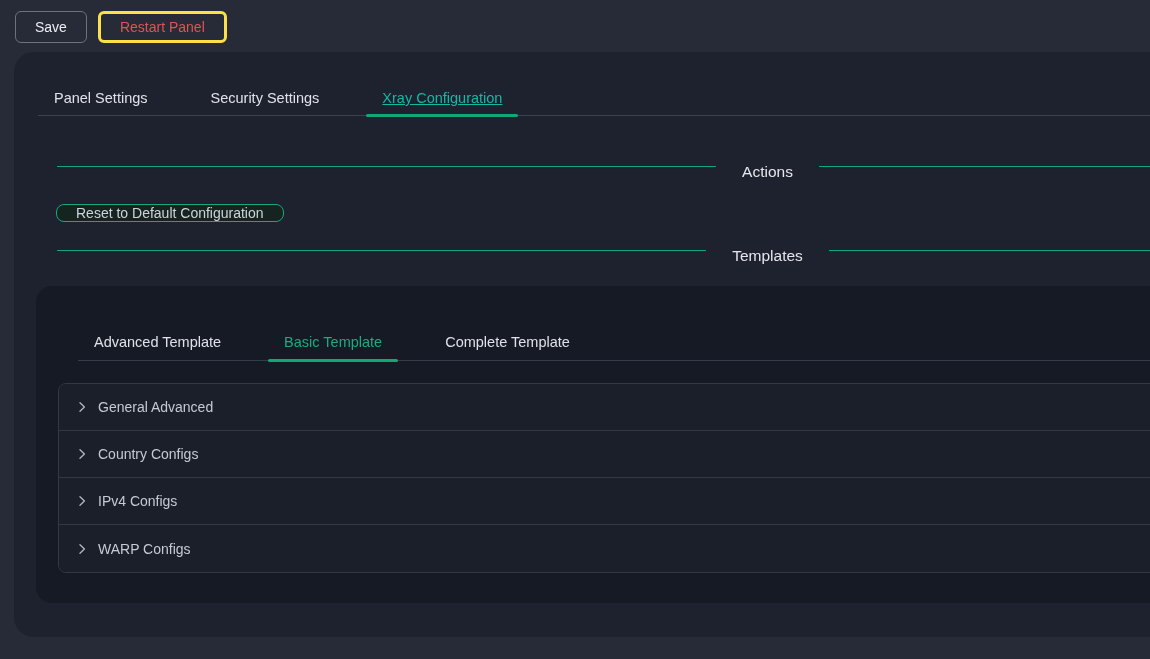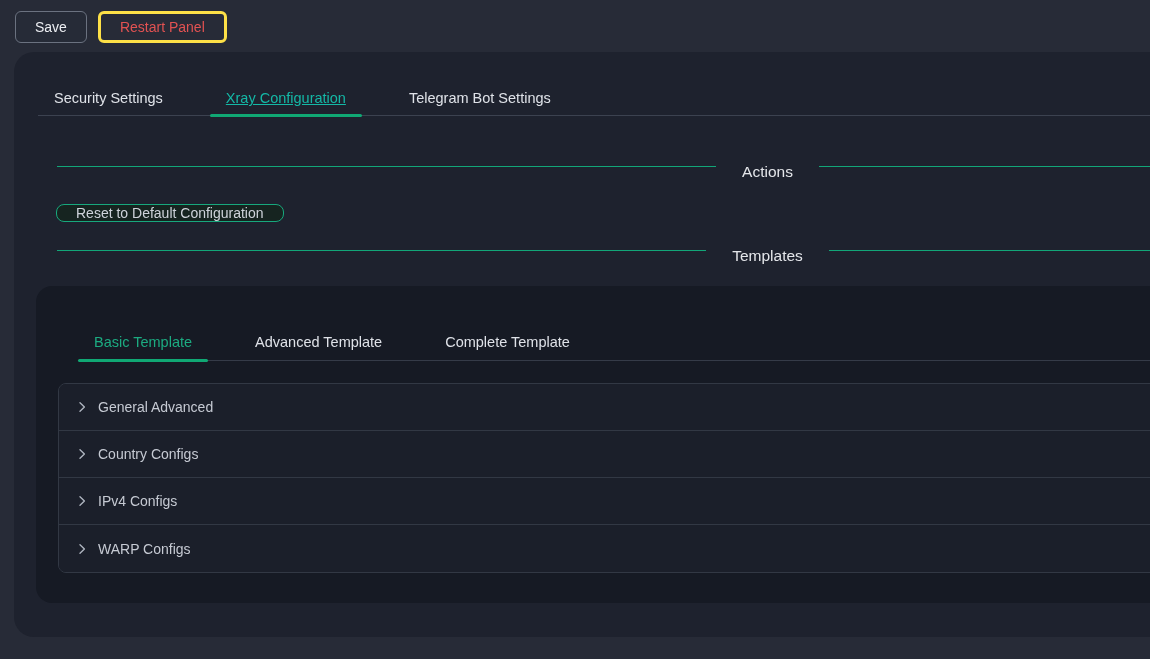--- a/index.html
+++ b/index.html
@@ -187,23 +187,23 @@
 
   <div class="topbar">
     <button class="btn btn-save">Save</button>
     <button class="btn btn-restart">Restart Panel</button>
   </div>
 
   <div class="card">
 
     
     <div class="tabbar">
+      <div class="tab">Panel Settings</div>
       <div class="tab">Security Settings</div>
       <div class="tab active"><span>Xray Configuration</span><span class="ink"></span></div>
-      <div class="tab">Telegram Bot Settings</div>
     </div>
 
     
     <div class="divider divider-actions">
       <span class="line"></span>
       <span class="label">Actions</span>
       <span class="line"></span>
     </div>
 
     
@@ -213,22 +213,22 @@
     <div class="divider divider-templates">
       <span class="line"></span>
       <span class="label">Templates</span>
       <span class="line"></span>
     </div>
 
     
     <div class="inner-card">
 
       <div class="inner-tabbar">
+        <div class="tab">Advanced Template</div>
         <div class="tab active"><span>Basic Template</span><span class="ink"></span></div>
-        <div class="tab">Advanced Template</div>
         <div class="tab">Complete Template</div>
       </div>
 
       <div class="collapse">
 
         <div class="collapse-header">
           <span class="chev">
             <svg width="12" height="12" viewBox="0 0 12 12">
                 <path d="M4 1.8 L8.4 6 L4 10.2" fill="none" stroke="#aeb4bf" stroke-width="1.4" stroke-linecap="round" stroke-linejoin="round"></path>
               </svg>

